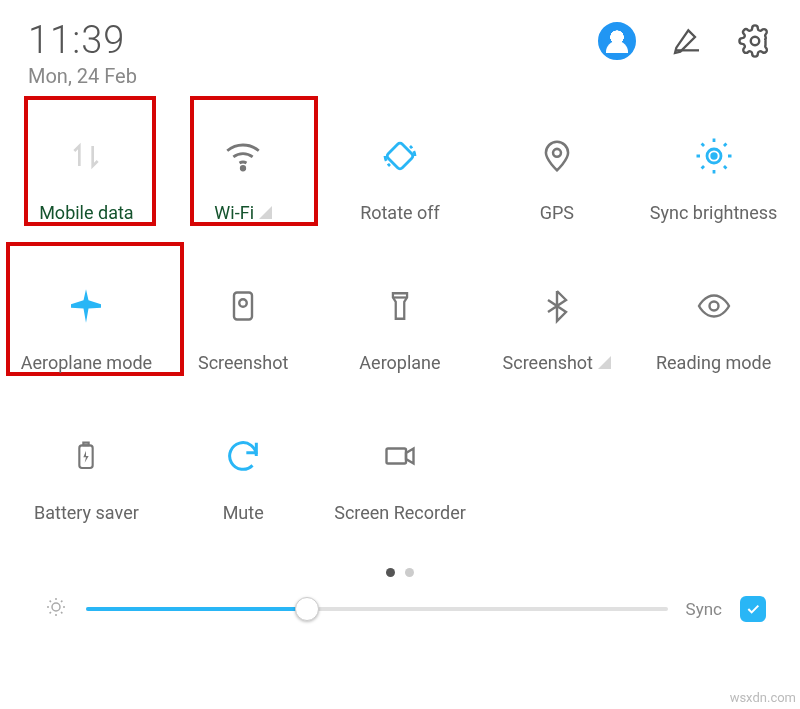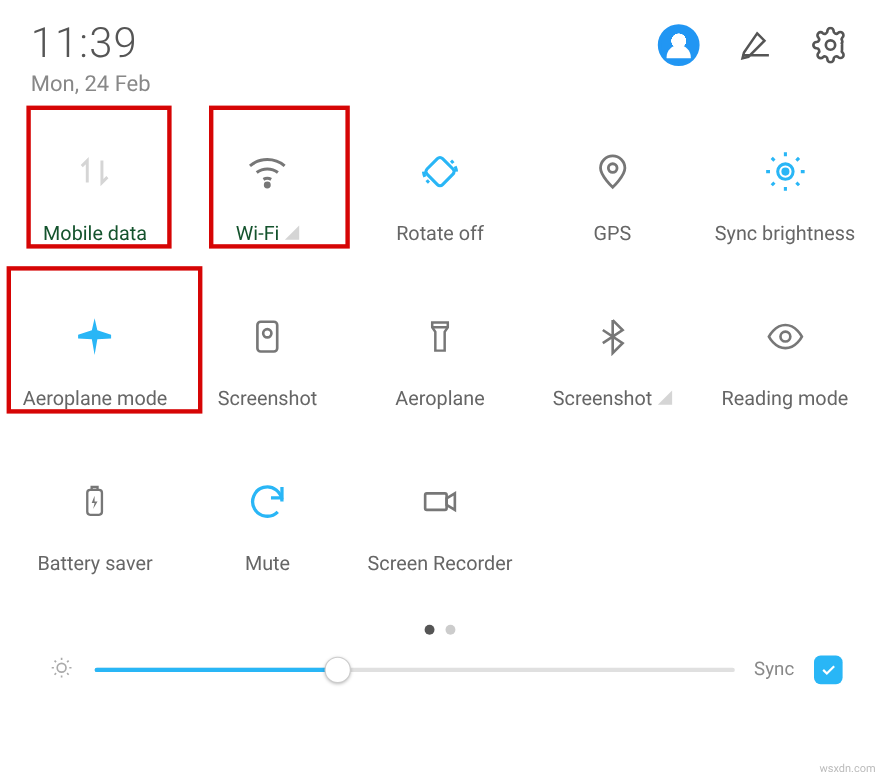--- a/index.html
+++ b/index.html
@@ -76,21 +76,21 @@
     .slider-thumb {
       position:absolute; top:50%; transform:translate(-50%,-50%);
       width:24px; height:24px; border-radius:50%; background:#fff; border:1px solid #ccc;
       box-shadow:0 1px 3px rgba(0,0,0,.25);
     }
     .auto-label { font-size:17px; color:#888; }
     .auto-check {
       width:26px; height:26px; border-radius:6px; background:#29b6f6;
       display:flex; align-items:center; justify-content:center; color:#fff;
     }
-    .watermark { position:absolute; right:4px; bottom:4px; font-size:10px; color:#bbb; }
+    .watermark { position:absolute; right:4px; bottom:4px; font-size:13px; color:#bbb; }
     .sig { display:inline-flex; align-items:flex-end; margin-left:5px; gap:0; }
     .sig span { width:0; height:0; border-style:solid; border-width:0 0 13px 13px; border-color:transparent transparent #d5d5d5 transparent; }
   </style>
 </head>
 <body>
 
 <div class="header">
   <div class="time-block">
     <div class="time">11:39</div>
     <div class="date">Mon, 24 Feb</div>

